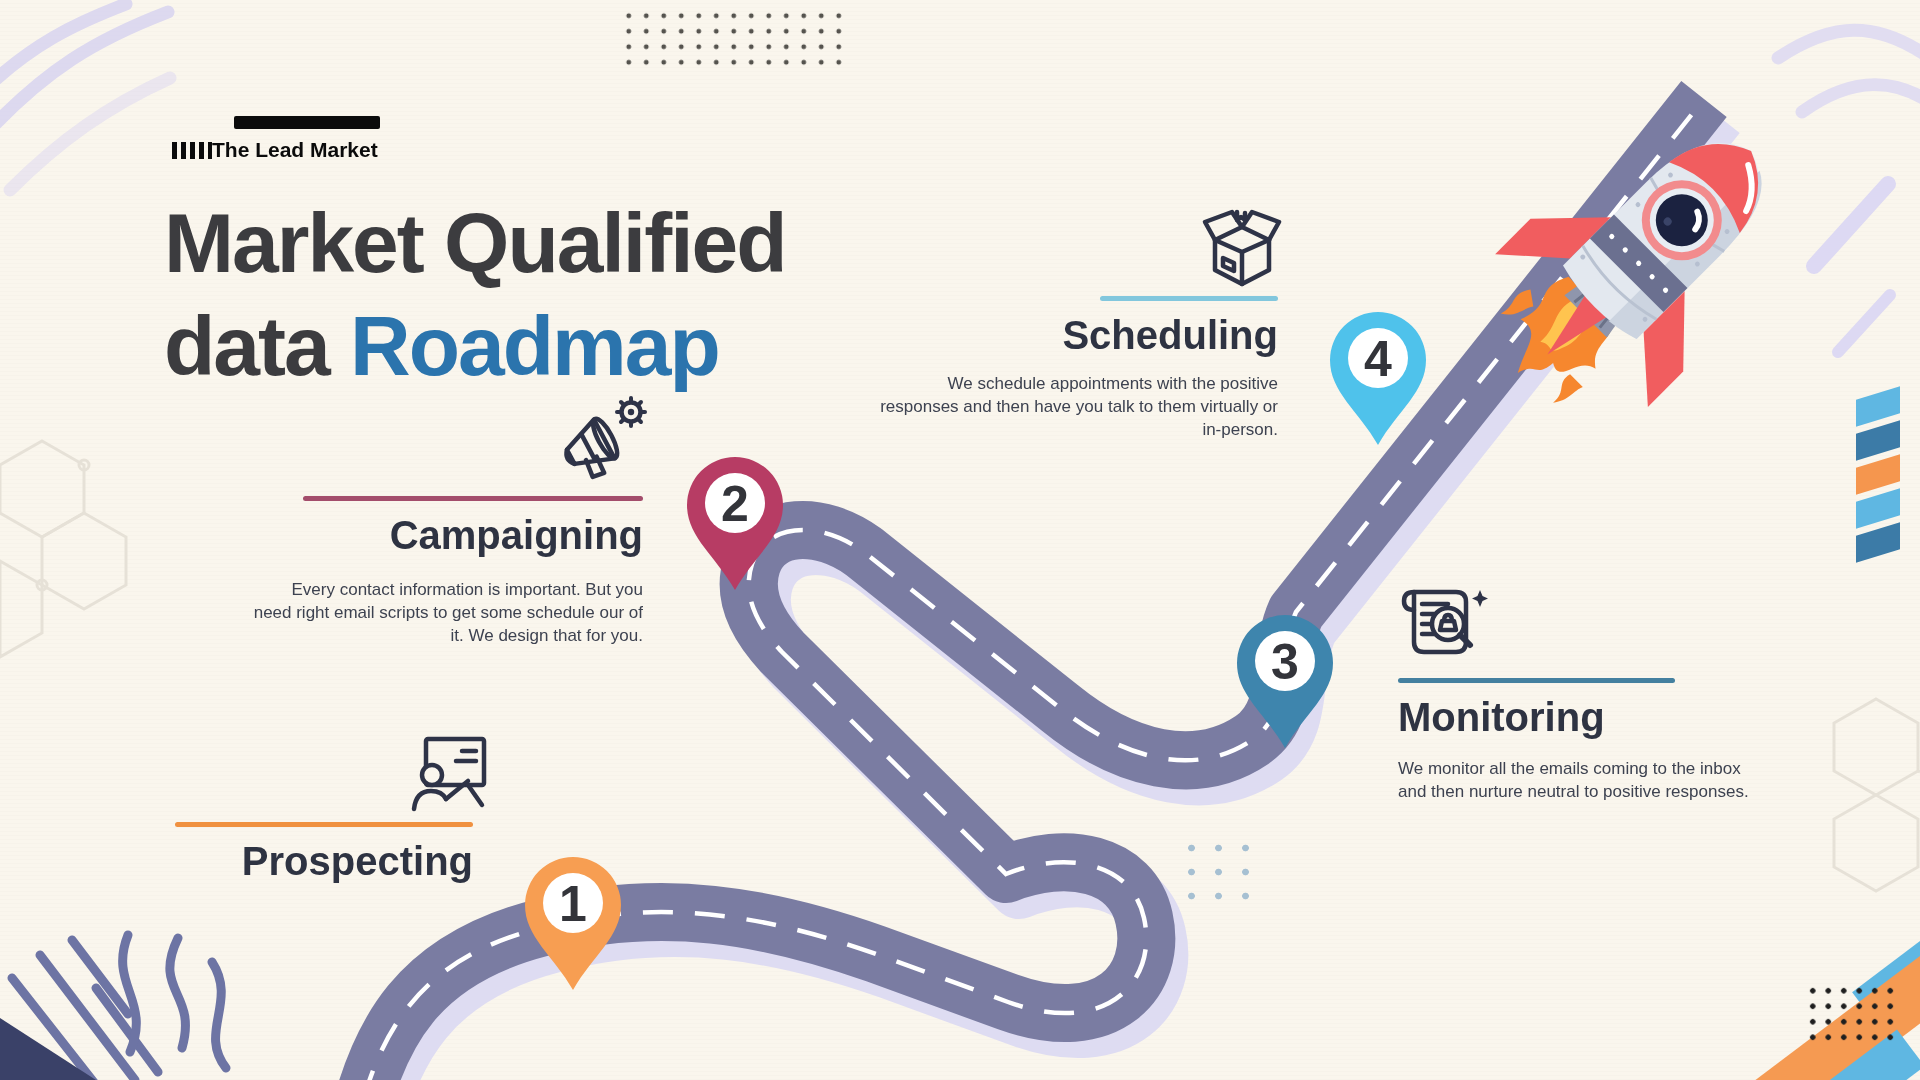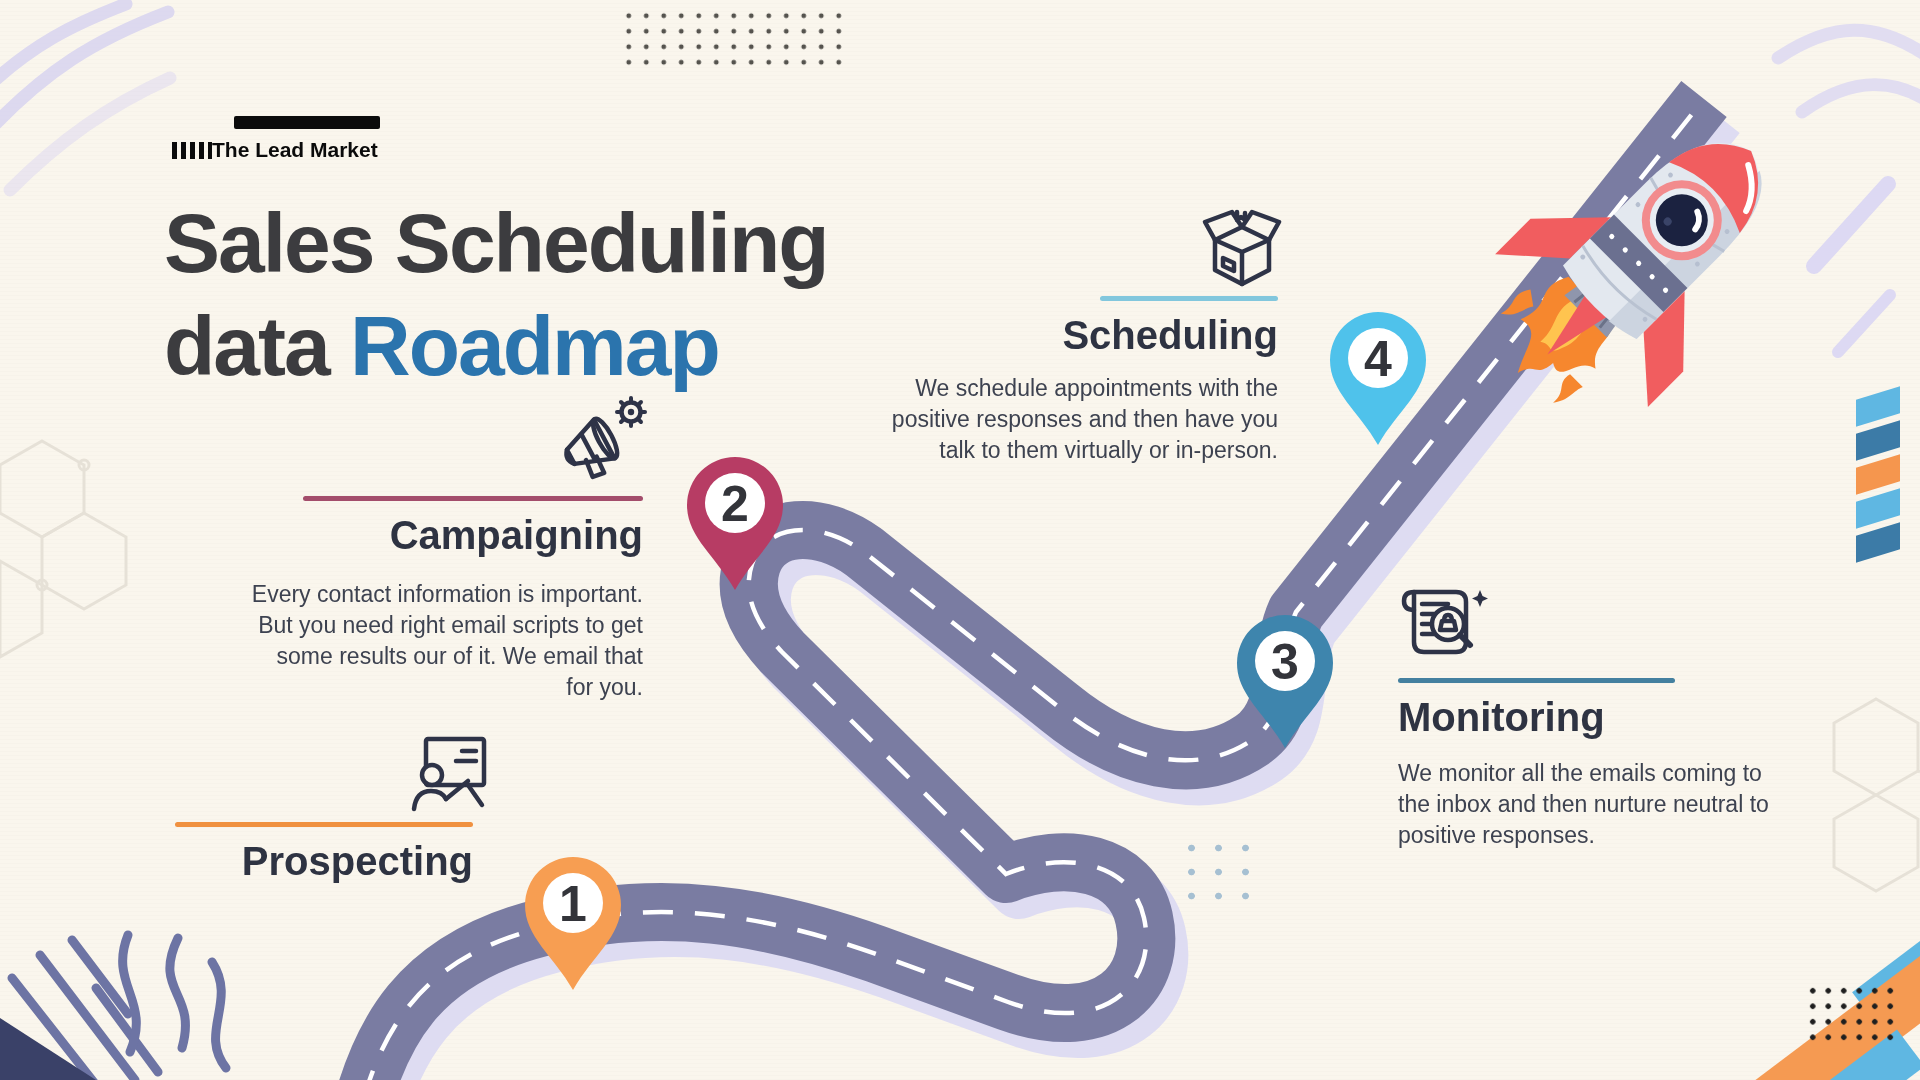--- a/index.html
+++ b/index.html
@@ -23,21 +23,21 @@
   .logo-bars{width:40px;height:17px;background:repeating-linear-gradient(90deg,#0b0b0b 0 5px,transparent 5px 9px);}
   .logo-tagline{font-weight:700;font-size:21px;color:#0b0b0b;white-space:nowrap;}
 
   
   .main-title{left:164px;top:192px;width:720px;font-weight:700;font-size:84px;line-height:1.23;letter-spacing:-2px;color:#3c3c3f;}
   .main-title .accent{color:#2b74ad;margin-top:36px;}
 
   
   .stage-line{height:5px;border-radius:3px;}
   .stage-title{font-size:40px;font-weight:700;color:#2e3342;line-height:1.1;}
-  .stage-text{font-size:23px;color:#3d4250;line-height:1.35;}
+  .stage-text{font-size:17px;color:#3d4250;line-height:1.35;}
   .ta-r{text-align:right;}
   .ta-l{text-align:left;}
 
   .line-campaigning{left:303px;top:496px;width:340px;background:#a34d6b;}
   .title-campaigning{left:303px;top:513px;width:340px;}
   .text-campaigning{left:250px;top:579px;width:393px;}
   .icon-campaigning{left:552px;top:396px;}
 
   .line-scheduling{left:1100px;top:296px;width:178px;background:#82c7dd;}
   .title-scheduling{left:938px;top:313px;width:340px;}
@@ -220,21 +220,21 @@
 
   <div class="abs logo">
     <div class="logo-underbar"></div>
     <div class="logo-tagline-row">
       <span class="logo-bars"></span>
       <span class="logo-tagline">The Lead Market</span>
     </div>
   </div>
 
   <div class="abs main-title">
-    <div>Sales Scheduling</div>
+    <div>Market Qualified</div>
     <div><span>data</span> <span class="accent">Roadmap</span></div>
   </div>
 
   <div class="abs icon-campaigning">
     <svg width="100" height="92" viewBox="0 0 100 92">
       <g fill="none" stroke="#2e3347" stroke-width="4.5" stroke-linejoin="round" stroke-linecap="round">
         <circle cx="79" cy="16" r="9.5"></circle>
         <circle cx="79" cy="16" r="3.2" fill="#2e3347" stroke="none"></circle>
         <g stroke-width="4">
           <path d="M79 2 V6"></path>
@@ -251,21 +251,21 @@
           <ellipse cx="57" cy="50" rx="7" ry="22"></ellipse>
           <path d="M18 42 Q11 50 18 58"></path>
           <path d="M30 60 L28 78 L40 80 L41 62"></path>
           <path d="M38 35 V65"></path>
         </g>
       </g>
     </svg>
   </div>
   <div class="abs stage-line line-campaigning"></div>
   <div class="abs stage-title ta-r title-campaigning">Campaigning</div>
-  <div class="abs stage-text ta-r text-campaigning">Every contact information is important. But you need right email scripts to get some results our of it. We email that for you.</div>
+  <div class="abs stage-text ta-r text-campaigning">Every contact information is important. But you need right email scripts to get some schedule our of it. We design that for you.</div>
 
   <div class="abs icon-scheduling">
     <svg width="88" height="96" viewBox="0 0 88 96">
       <g fill="none" stroke="#2e3347" stroke-width="4.5" stroke-linejoin="round" stroke-linecap="round">
         <path d="M17 42 L17 72 L44 86 L71 72 L71 42"></path>
         <path d="M17 42 L44 54 L71 42"></path>
         <path d="M44 54 L44 86"></path>
         <path d="M17 42 L7 24 L34 14 L44 29 Z"></path>
         <path d="M71 42 L81 24 L54 14 L44 29 Z"></path>
         <path d="M39 14 L39 22 L43 19 L47 22 L47 15"></path>

